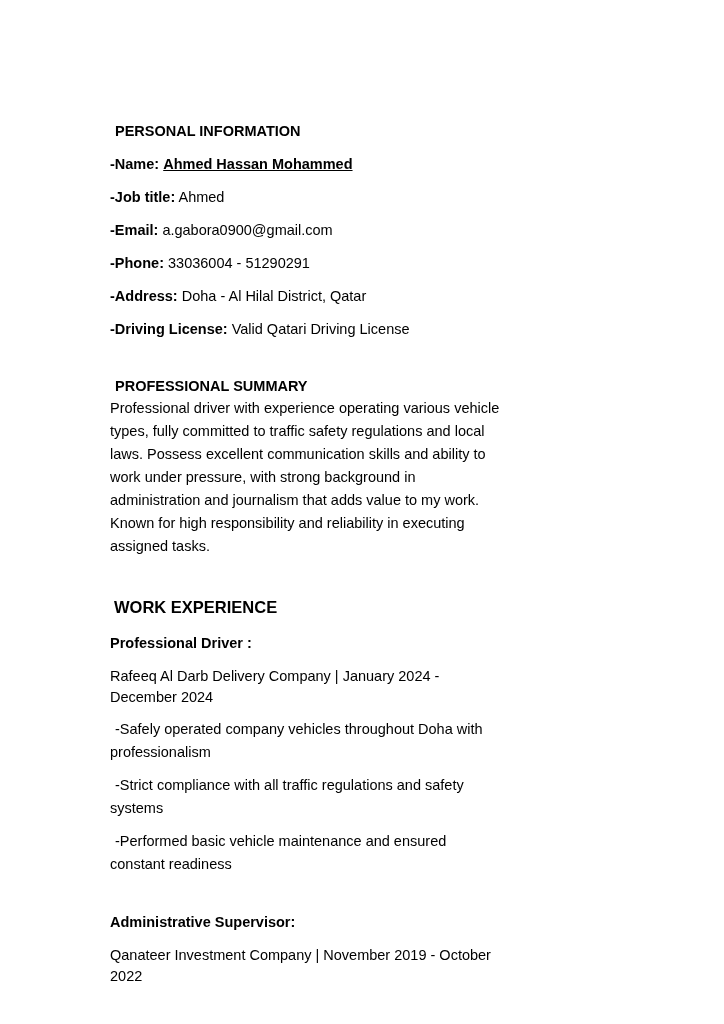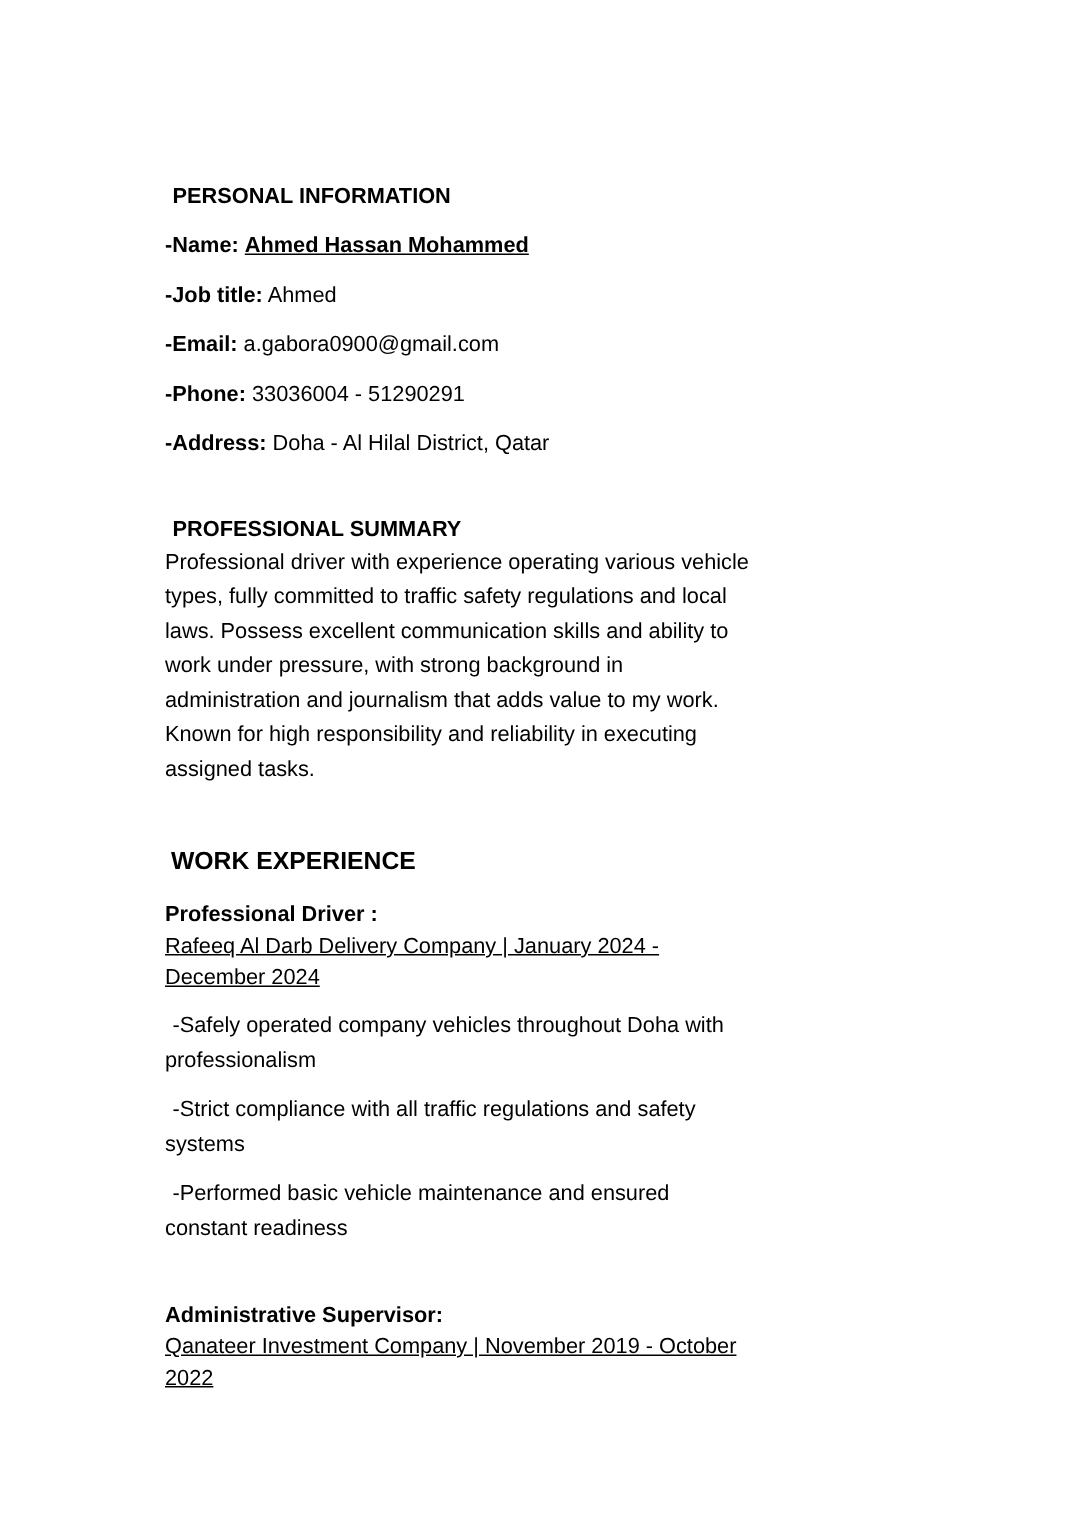--- a/index.html
+++ b/index.html
@@ -54,23 +54,23 @@
     line-height: 23px;
     text-indent: 4px;
   }
   .job-title {
     margin-top: 14px;
     font-weight: 700;
     font-size: 14.5px;
     line-height: 21px;
   }
   .company-line {
+    margin-top: 12px;
     font-size: 14.5px;
     line-height: 21px;
-    text-decoration: underline;
   }
   .bullet {
     margin-top: 10px;
     font-size: 14.5px;
     line-height: 23px;
     text-indent: 5px;
   }
   .job-title.second { margin-top: 36px; }
 </style>
 </head>
@@ -98,20 +98,24 @@
   <p class="field-line">
     <span class="label">-Phone:</span>
     <span class="value">33036004 - 51290291</span>
   </p>
 
   <p class="field-line">
     <span class="label">-Address:</span>
     <span class="value">Doha - Al Hilal District, Qatar</span>
   </p>
 
+  <p class="field-line">
+    <span class="label">-Driving License:</span>
+    <span class="value">Valid Qatari Driving License</span>
+  </p>
 
   <p class="section-heading summary-heading">PROFESSIONAL SUMMARY</p>
 
   <p class="summary-body">Professional driver with experience operating various vehicle types, fully committed to traffic safety regulations and local laws. Possess excellent communication skills and ability to work under pressure, with strong background in administration and journalism that adds value to my work. Known for high responsibility and reliability in executing assigned tasks.</p>
 
   <p class="work-heading">WORK EXPERIENCE</p>
 
   <p class="job-title">Professional Driver :</p>
 
   <p class="company-line">Rafeeq Al Darb Delivery Company | January 2024 - December 2024</p>

